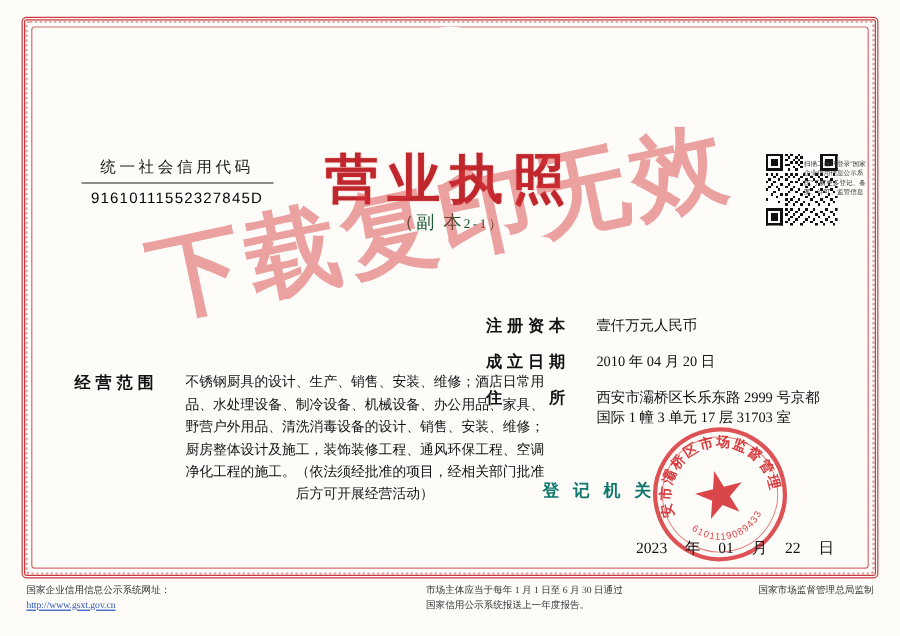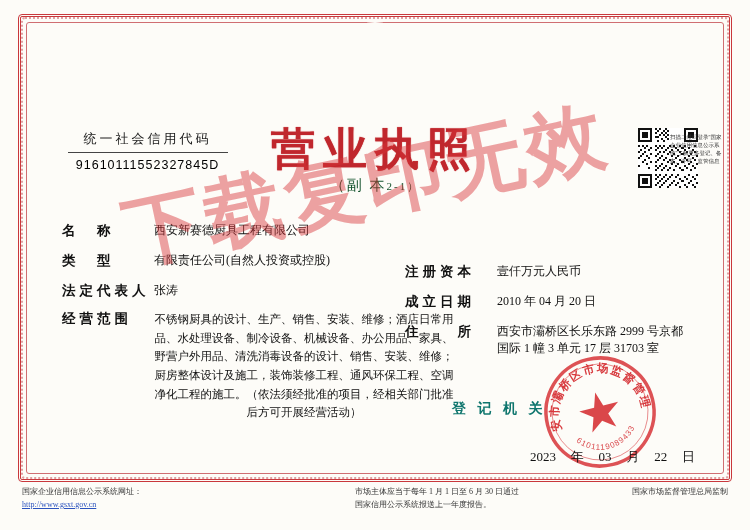--- a/index.html
+++ b/index.html
@@ -481,34 +481,20 @@
         <rect x="10" y="28" width="1" height="1"></rect>
           <rect x="14" y="28" width="1" height="1"></rect>
           <rect x="20" y="28" width="1" height="1"></rect>
         <rect x="23" y="28" width="1" height="1"></rect>
           <rect x="27" y="28" width="1" height="1"></rect>
       </g>
     </svg>
   </div>
   <div class="qr-note">扫描二维码登录"国家企业信用信息公示系统"了解更多登记、备案、许可、监管信息</div>
 
-  <div class="left-col">
-    <div class="row">
-      <div class="lbl">名　称</div>
-      <div class="val">西安新赛德厨具工程有限公司</div>
-    </div>
-    <div class="row">
-      <div class="lbl">类　型</div>
-      <div class="val">有限责任公司(自然人投资或控股)</div>
-    </div>
-    <div class="row">
-      <div class="lbl">法定代表人</div>
-      <div class="val">张涛</div>
-    </div>
-  </div>
 
   <div class="right-col">
     <div class="row">
       <div class="lbl">注册资本</div>
       <div class="val">壹仟万元人民币</div>
     </div>
     <div class="row">
       <div class="lbl">成立日期</div>
       <div class="val">2010 年 04 月 20 日</div>
     </div>
@@ -539,21 +525,21 @@
       <path id="sealArcBottom" d="M 24 72 A 38 38 0 0 0 96 72" fill="none"></path>
       <text font-family="Liberation Sans, sans-serif" font-size="8" fill="#d4272c" opacity="0.85" letter-spacing="1">
         <textPath href="#sealArcBottom" startOffset="50%" text-anchor="middle">6101119089433</textPath>
       </text>
     </svg>
   </div>
 
   <div class="datebar">
     <span>2023</span>
     <span>年</span>
-    <span>03</span>
+    <span>01</span>
     <span>月</span>
     <span>22</span>
     <span>日</span>
   </div>
 
   <div class="watermark">下载复印无效</div>
 
   <div class="footer">
     <div class="footer-left">
       <div>国家企业信用信息公示系统网址：</div>

